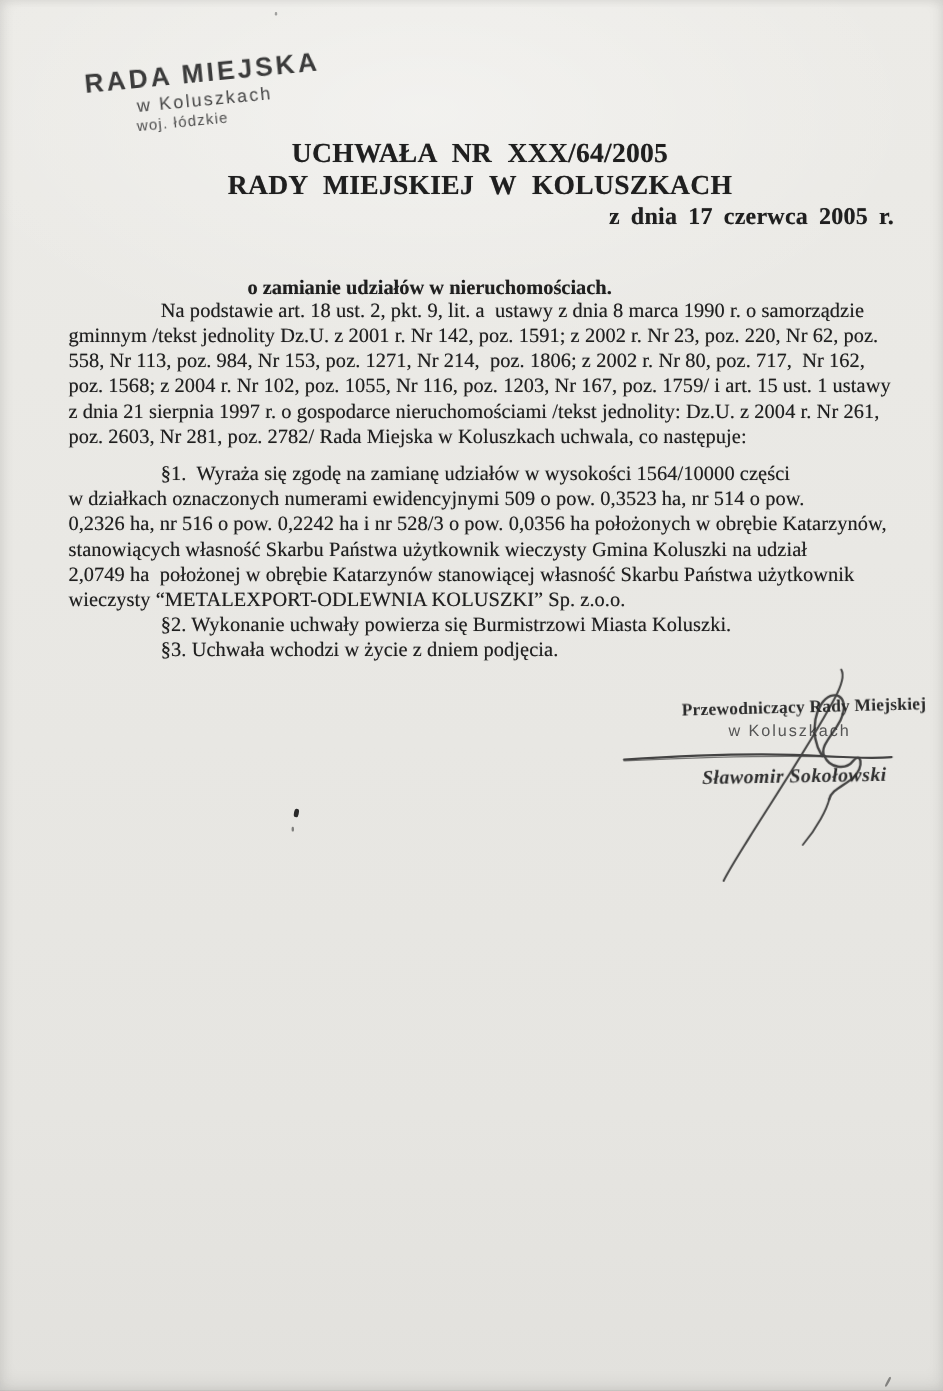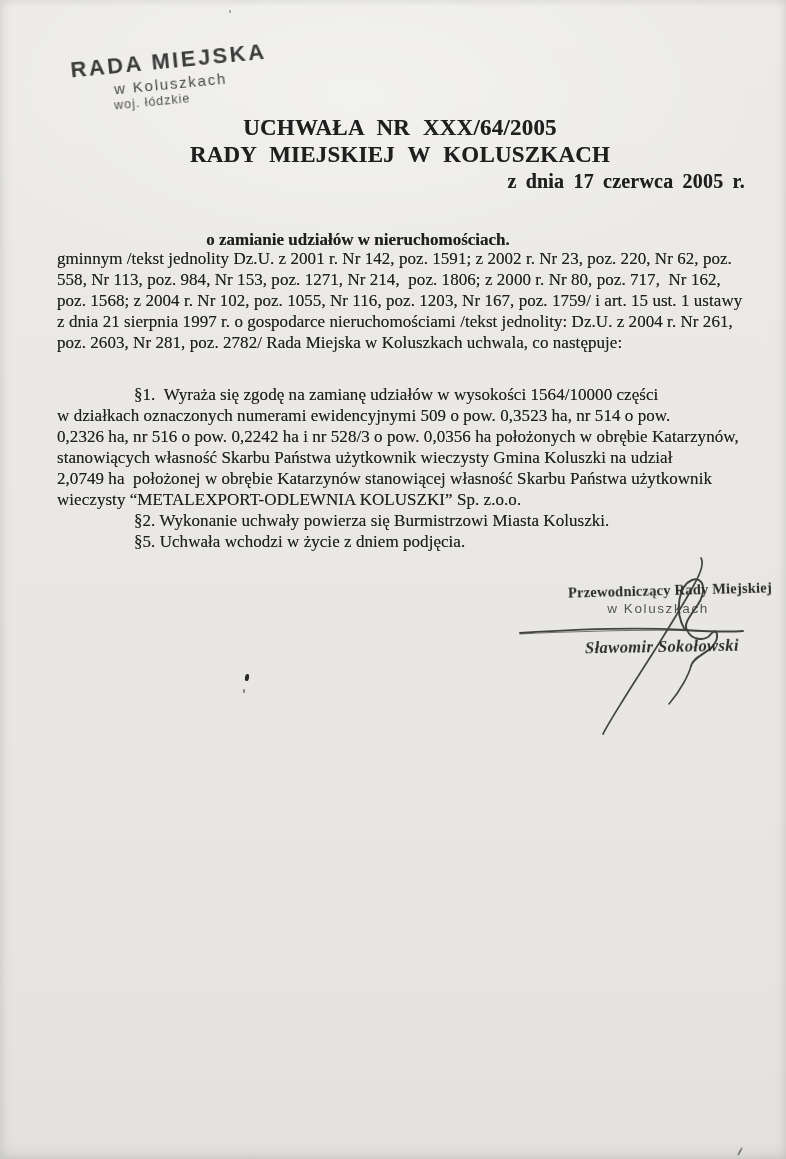--- a/index.html
+++ b/index.html
@@ -76,36 +76,37 @@
   <div class="title-block scantext">
     <div class="t">UCHWAŁA NR XXX/64/2005</div>
     <div class="t">RADY MIEJSKIEJ W KOLUSZKACH</div>
     <div class="t t3">z dnia 17 czerwca 2005 r.</div>
   </div>
   <div class="subject scantext">o zamianie udziałów w nieruchomościach.</div>
 
   <div class="bodytext scantext">
 
     <div class="para" style="top:248px;">
+      <div class="line indent">Na podstawie art. 18 ust. 2, pkt. 9, lit. a  ustawy z dnia 8 marca 1990 r. o samorządzie</div>
       <div class="line">gminnym /tekst jednolity Dz.U. z 2001 r. Nr 142, poz. 1591; z 2002 r. Nr 23, poz. 220, Nr 62, poz.</div>
-      <div class="line">558, Nr 113, poz. 984, Nr 153, poz. 1271, Nr 214,  poz. 1806; z 2000 r. Nr 80, poz. 717,  Nr 162,</div>
+      <div class="line">558, Nr 113, poz. 984, Nr 153, poz. 1271, Nr 214,  poz. 1806; z 2002 r. Nr 80, poz. 717,  Nr 162,</div>
       <div class="line">poz. 1568; z 2004 r. Nr 102, poz. 1055, Nr 116, poz. 1203, Nr 167, poz. 1759/ i art. 15 ust. 1 ustawy</div>
       <div class="line">z dnia 21 sierpnia 1997 r. o gospodarce nieruchomościami /tekst jednolity: Dz.U. z 2004 r. Nr 261,</div>
       <div class="line">poz. 2603, Nr 281, poz. 2782/ Rada Miejska w Koluszkach uchwala, co następuje:</div>
     </div>
 
     <div class="para" style="top:384px;">
       <div class="line indent">§1.  Wyraża się zgodę na zamianę udziałów w wysokości 1564/10000 części</div>
       <div class="line">w działkach oznaczonych numerami ewidencyjnymi 509 o pow. 0,3523 ha, nr 514 o pow.</div>
       <div class="line">0,2326 ha, nr 516 o pow. 0,2242 ha i nr 528/3 o pow. 0,0356 ha położonych w obrębie Katarzynów,</div>
       <div class="line">stanowiących własność Skarbu Państwa użytkownik wieczysty Gmina Koluszki na udział</div>
       <div class="line">2,0749 ha  położonej w obrębie Katarzynów stanowiącej własność Skarbu Państwa użytkownik</div>
       <div class="line">wieczysty “METALEXPORT-ODLEWNIA KOLUSZKI” Sp. z.o.o.</div>
       <div class="line indent">§2. Wykonanie uchwały powierza się Burmistrzowi Miasta Koluszki.</div>
-      <div class="line indent">§5. Uchwała wchodzi w życie z dniem podjęcia.</div>
+      <div class="line indent">§3. Uchwała wchodzi w życie z dniem podjęcia.</div>
     </div>
   </div>
 
   <div class="sig-role1">Przewodniczący Rady Miejskiej</div>
   <div class="sig-role2">w Koluszkach</div>
   <div class="sig-name">Sławomir Sokołowski</div>
 
   <svg class="sig-svg" width="290" height="215" viewBox="0 0 290 215">
     <g fill="none" stroke="#2d2d2d" stroke-linecap="round" opacity="0.88">
 

